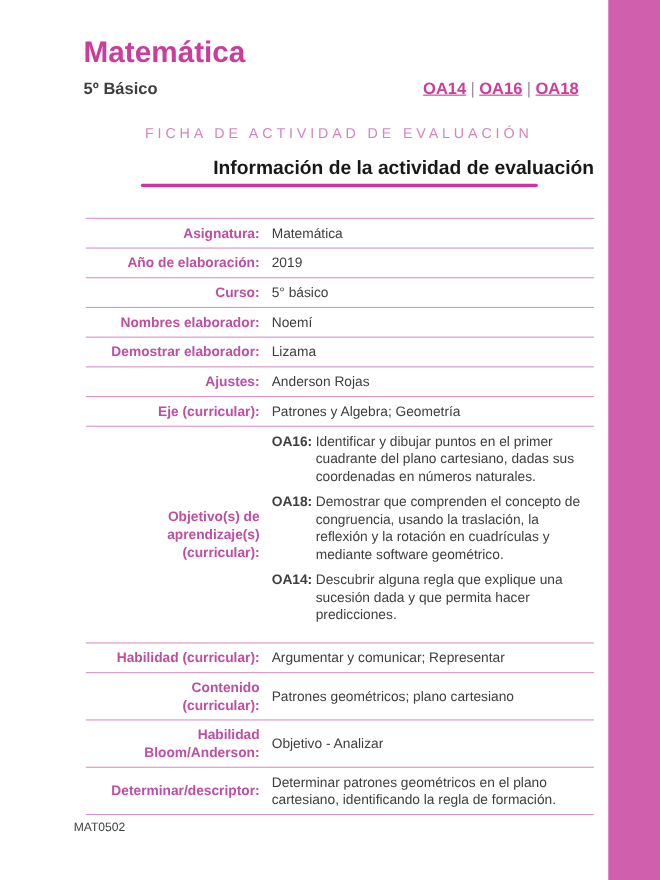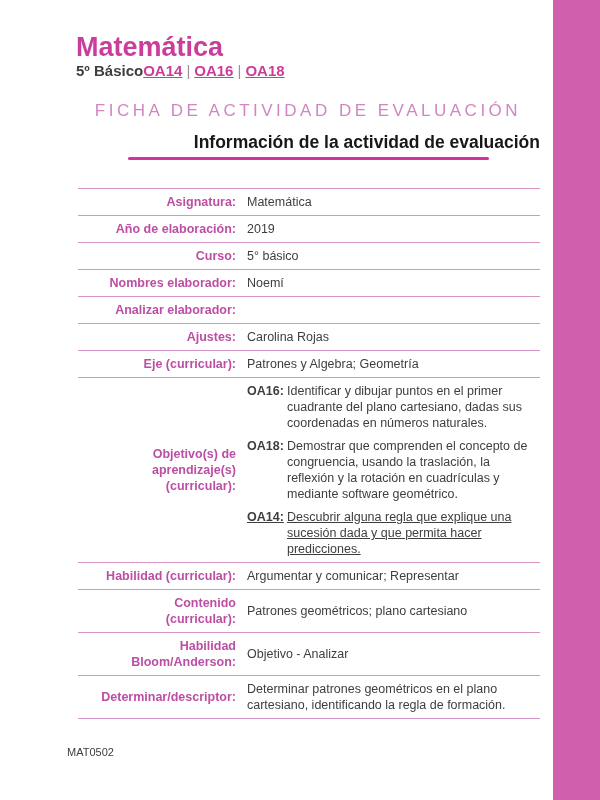--- a/index.html
+++ b/index.html
@@ -28,29 +28,29 @@
   }
   .content{
     position:absolute;left:76px;top:0;width:464px;
   }
   .subject{
     color:var(--brand);
     font-size:27px;line-height:30px;font-weight:bold;
     margin-top:32px;
   }
   .subhead-row{
-    display:flex;justify-content:flex-start;align-items:baseline;
-    margin-top:0;
+    display:flex;justify-content:space-between;align-items:baseline;
+    margin-top:10px;
   }
   .grade{font-size:15px;font-weight:bold;color:var(--text);}
   .oa-codes{font-size:15px;font-weight:bold;color:var(--brand);padding-right:14px;text-decoration:underline;}
   .oa-sep{color:#9a8f9a;font-weight:normal;margin:0 4px;}
   .ficha{
     text-align:center;color:var(--ficha);
-    font-size:17px;line-height:16px;letter-spacing:3.5px;
+    font-size:13px;line-height:16px;letter-spacing:3.5px;
     margin-top:24px;
   }
   .section-title{
     text-align:right;color:var(--title);
     font-size:17.5px;line-height:22px;font-weight:bold;
     margin-top:12px;
   }
   .title-underline{
     width:361px;height:3px;border-radius:2px;
     background:var(--underline);
@@ -71,21 +71,21 @@
     color:var(--label);font-weight:bold;
     font-size:12.5px;line-height:16px;
     white-space:pre-line;
   }
   .t-value{
     flex:1;padding-left:11px;
     color:var(--text);
     font-size:12.5px;line-height:16px;
   }
   .oa-item{display:flex;margin-bottom:7px;}
-  .oa-item:last-child{margin-bottom:0;text-decoration:underline;}
+  .oa-item:last-child{margin-bottom:12px;}
   .oa-code{width:40px;flex-shrink:0;font-weight:bold;color:var(--text);}
   .oa-text{flex:1;}
   .footer-code{
     position:absolute;left:67px;top:746px;
     font-size:11px;color:var(--text);
   }
 </style>
 </head>
 <body>
 
@@ -123,26 +123,27 @@
         <div class="t-label">Curso:</div>
         <div class="t-value">5° básico</div>
       </div>
 
       <div class="t-row">
         <div class="t-label">Nombres elaborador:</div>
         <div class="t-value">Noemí</div>
       </div>
 
       <div class="t-row">
-        <div class="t-label">Analizar elaborador:</div>
+        <div class="t-label">Demostrar elaborador:</div>
+        <div class="t-value">Lizama</div>
       </div>
 
       <div class="t-row">
         <div class="t-label">Ajustes:</div>
-        <div class="t-value">Carolina Rojas</div>
+        <div class="t-value">Anderson Rojas</div>
       </div>
 
       <div class="t-row">
         <div class="t-label">Eje (curricular):</div>
         <div class="t-value">Patrones y Algebra; Geometría</div>
       </div>
 
       <div class="t-row">
         <div class="t-label">Objetivo(s) de
 aprendizaje(s)

